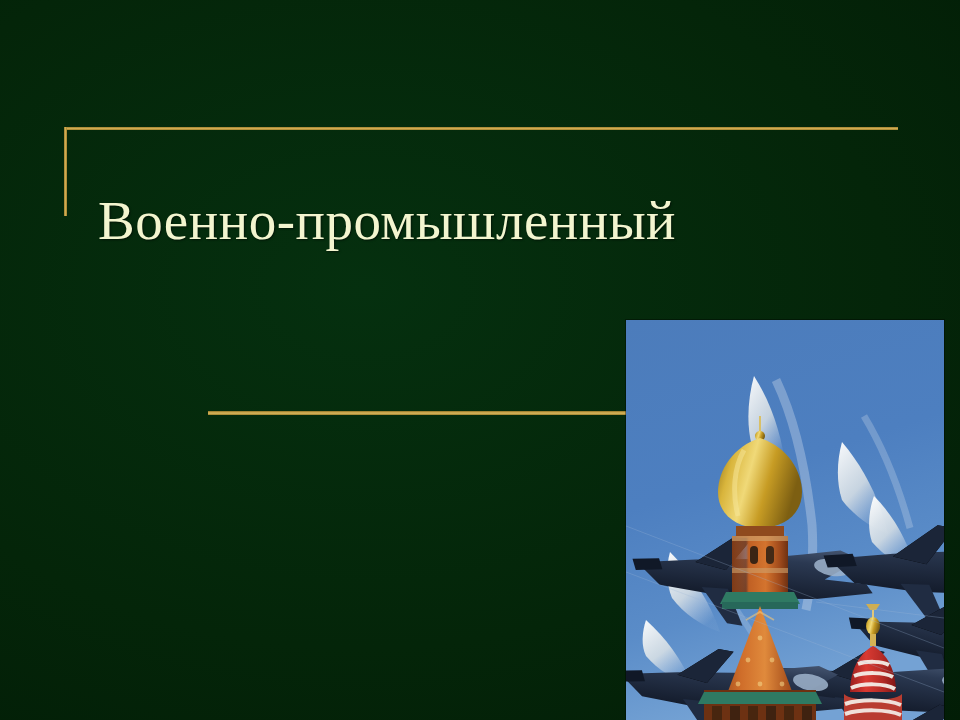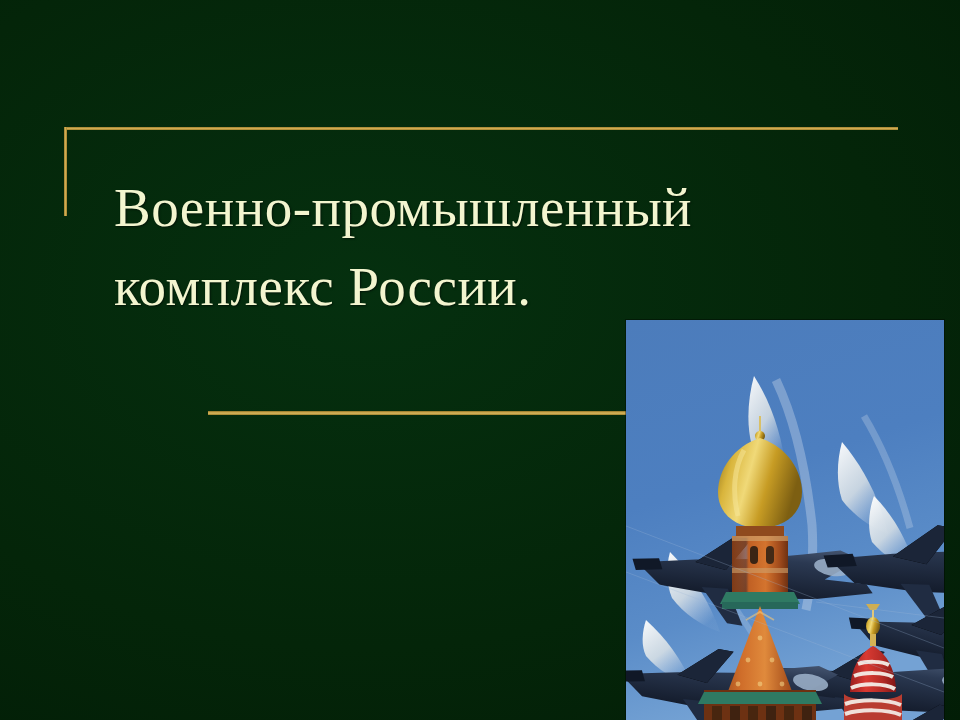--- a/index.html
+++ b/index.html
@@ -36,31 +36,30 @@
   .rule-mid {
     position:absolute;
     left:208px; top:411px;
     width:448px; height:4px;
     background:linear-gradient(to bottom,#8e7326 0%, #c7a34a 35%, #d8b85f 55%, #9d7e2b 100%);
   }
 
   
   .title {
     position:absolute;
-    left:98px; top:168px;
+    left:98px; top:181px;
     width:700px;
     color:#f3f5cf;
     font-family:"Liberation Serif", serif;
     font-size:55px;
     line-height:79px;
     font-weight:400;
     letter-spacing:0.5px;
     text-shadow:1px 1px 2px rgba(0,0,0,.55);
     z-index:4;
-    margin-left:16px;
   }
   .title-line { display:block; white-space:nowrap; }
 
   
   .photo {
     position:absolute;
     left:626px; top:320px;
     width:318px; height:400px;
     overflow:hidden;
     z-index:6;
@@ -72,21 +71,20 @@
 </head>
 <body>
 
 <div id="slide">
 
   <div class="rule-top-inner"></div>
   <div class="rule-left"></div>
 
   <div class="title">
     <span class="title-line">Военно-промышленный</span>
-    <span class="title-line">комплекс России.</span>
   </div>
 
   <div class="rule-mid"></div>
 
   <div class="photo">
     <svg viewBox="0 0 318 400" preserveAspectRatio="none">
       <defs>
         <linearGradient id="sky" x1="0" y1="0" x2="0.25" y2="1">
           <stop offset="0%" stop-color="#4c7cbb"></stop>
           <stop offset="45%" stop-color="#4d7fc0"></stop>

